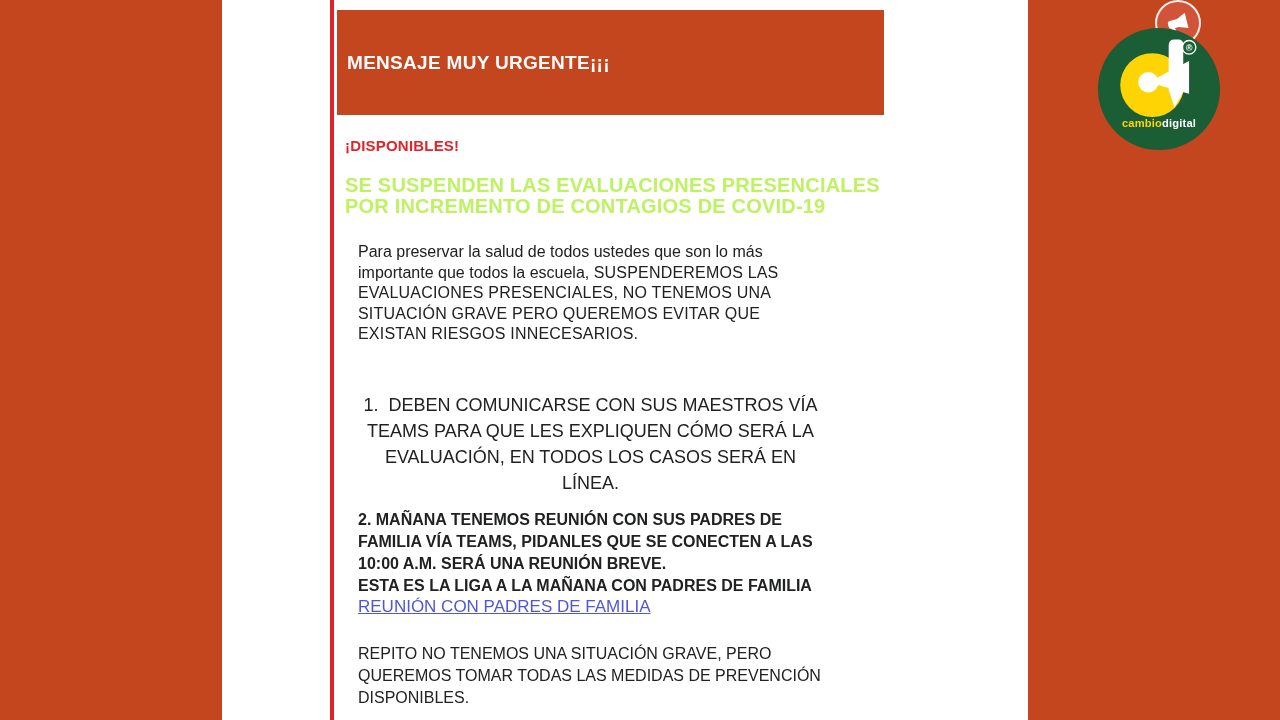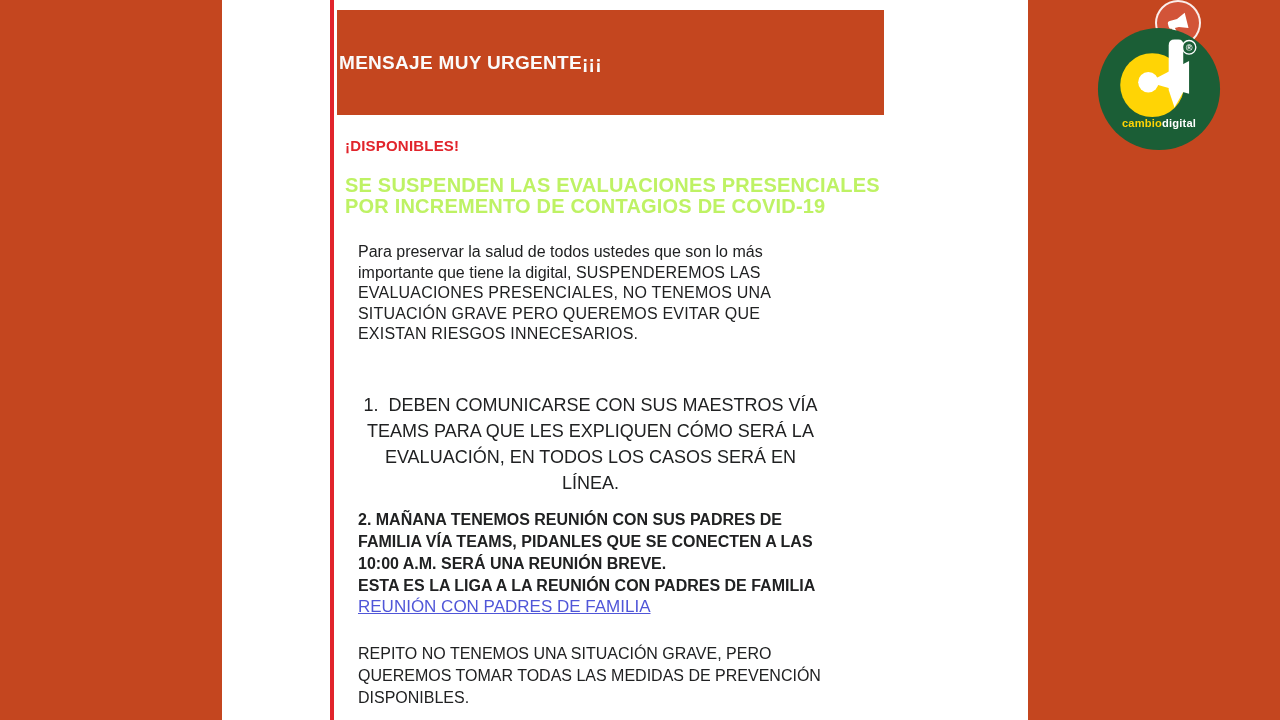--- a/index.html
+++ b/index.html
@@ -43,21 +43,21 @@
     height: 105px;
     background: #C4461F;
     display: flex;
     align-items: center;
   }
   .banner-title {
     color: #FBFBFB;
     font-size: 19px;
     font-weight: bold;
     letter-spacing: 0.3px;
-    padding-left: 2px;
+    padding-left: 10px;
   }
 
   
   .badge {
     position: absolute;
     left: 818px;
     top: -10px;
     width: 46px;
     height: 46px;
     border-radius: 50%;
@@ -166,27 +166,27 @@
         </svg>
       </span>
     </div>
   </div>
 
   <div class="content">
     <div class="importante">¡DISPONIBLES!</div>
 
     <div class="headline">SE SUSPENDEN LAS EVALUACIONES PRESENCIALES POR INCREMENTO DE CONTAGIOS DE COVID-19</div>
 
-    <div class="intro indent"><span>Para preservar la salud de todos ustedes que son lo más importante que tiene la digital, </span><span class="bold-part">SUSPENDEREMOS LAS EVALUACIONES PRESENCIALES, NO TENEMOS UNA SITUACIÓN GRAVE PERO QUEREMOS EVITAR QUE EXISTAN RIESGOS INNECESARIOS.</span></div>
+    <div class="intro indent"><span>Para preservar la salud de todos ustedes que son lo más importante que todos la escuela, </span><span class="bold-part">SUSPENDEREMOS LAS EVALUACIONES PRESENCIALES, NO TENEMOS UNA SITUACIÓN GRAVE PERO QUEREMOS EVITAR QUE EXISTAN RIESGOS INNECESARIOS.</span></div>
 
     <div class="item1 indent">1.  DEBEN COMUNICARSE CON SUS MAESTROS VÍA TEAMS PARA QUE LES EXPLIQUEN CÓMO SERÁ LA EVALUACIÓN, EN TODOS LOS CASOS SERÁ EN LÍNEA.</div>
 
     <div class="item2 indent">
       <div>2. MAÑANA TENEMOS REUNIÓN CON SUS PADRES DE FAMILIA VÍA TEAMS, PIDANLES QUE SE CONECTEN A LAS 10:00 A.M. SERÁ UNA REUNIÓN BREVE.</div>
-      <div>ESTA ES LA LIGA A LA REUNIÓN CON PADRES DE FAMILIA</div>
+      <div>ESTA ES LA LIGA A LA MAÑANA CON PADRES DE FAMILIA</div>
     </div>
 
     <div class="indent">
       <a class="meet-link">REUNIÓN CON PADRES DE FAMILIA</a>
     </div>
 
     <div class="closing indent">REPITO NO TENEMOS UNA SITUACIÓN GRAVE, PERO QUEREMOS TOMAR TODAS LAS MEDIDAS DE PREVENCIÓN DISPONIBLES.</div>
   </div>
 
   <div class="logo">

